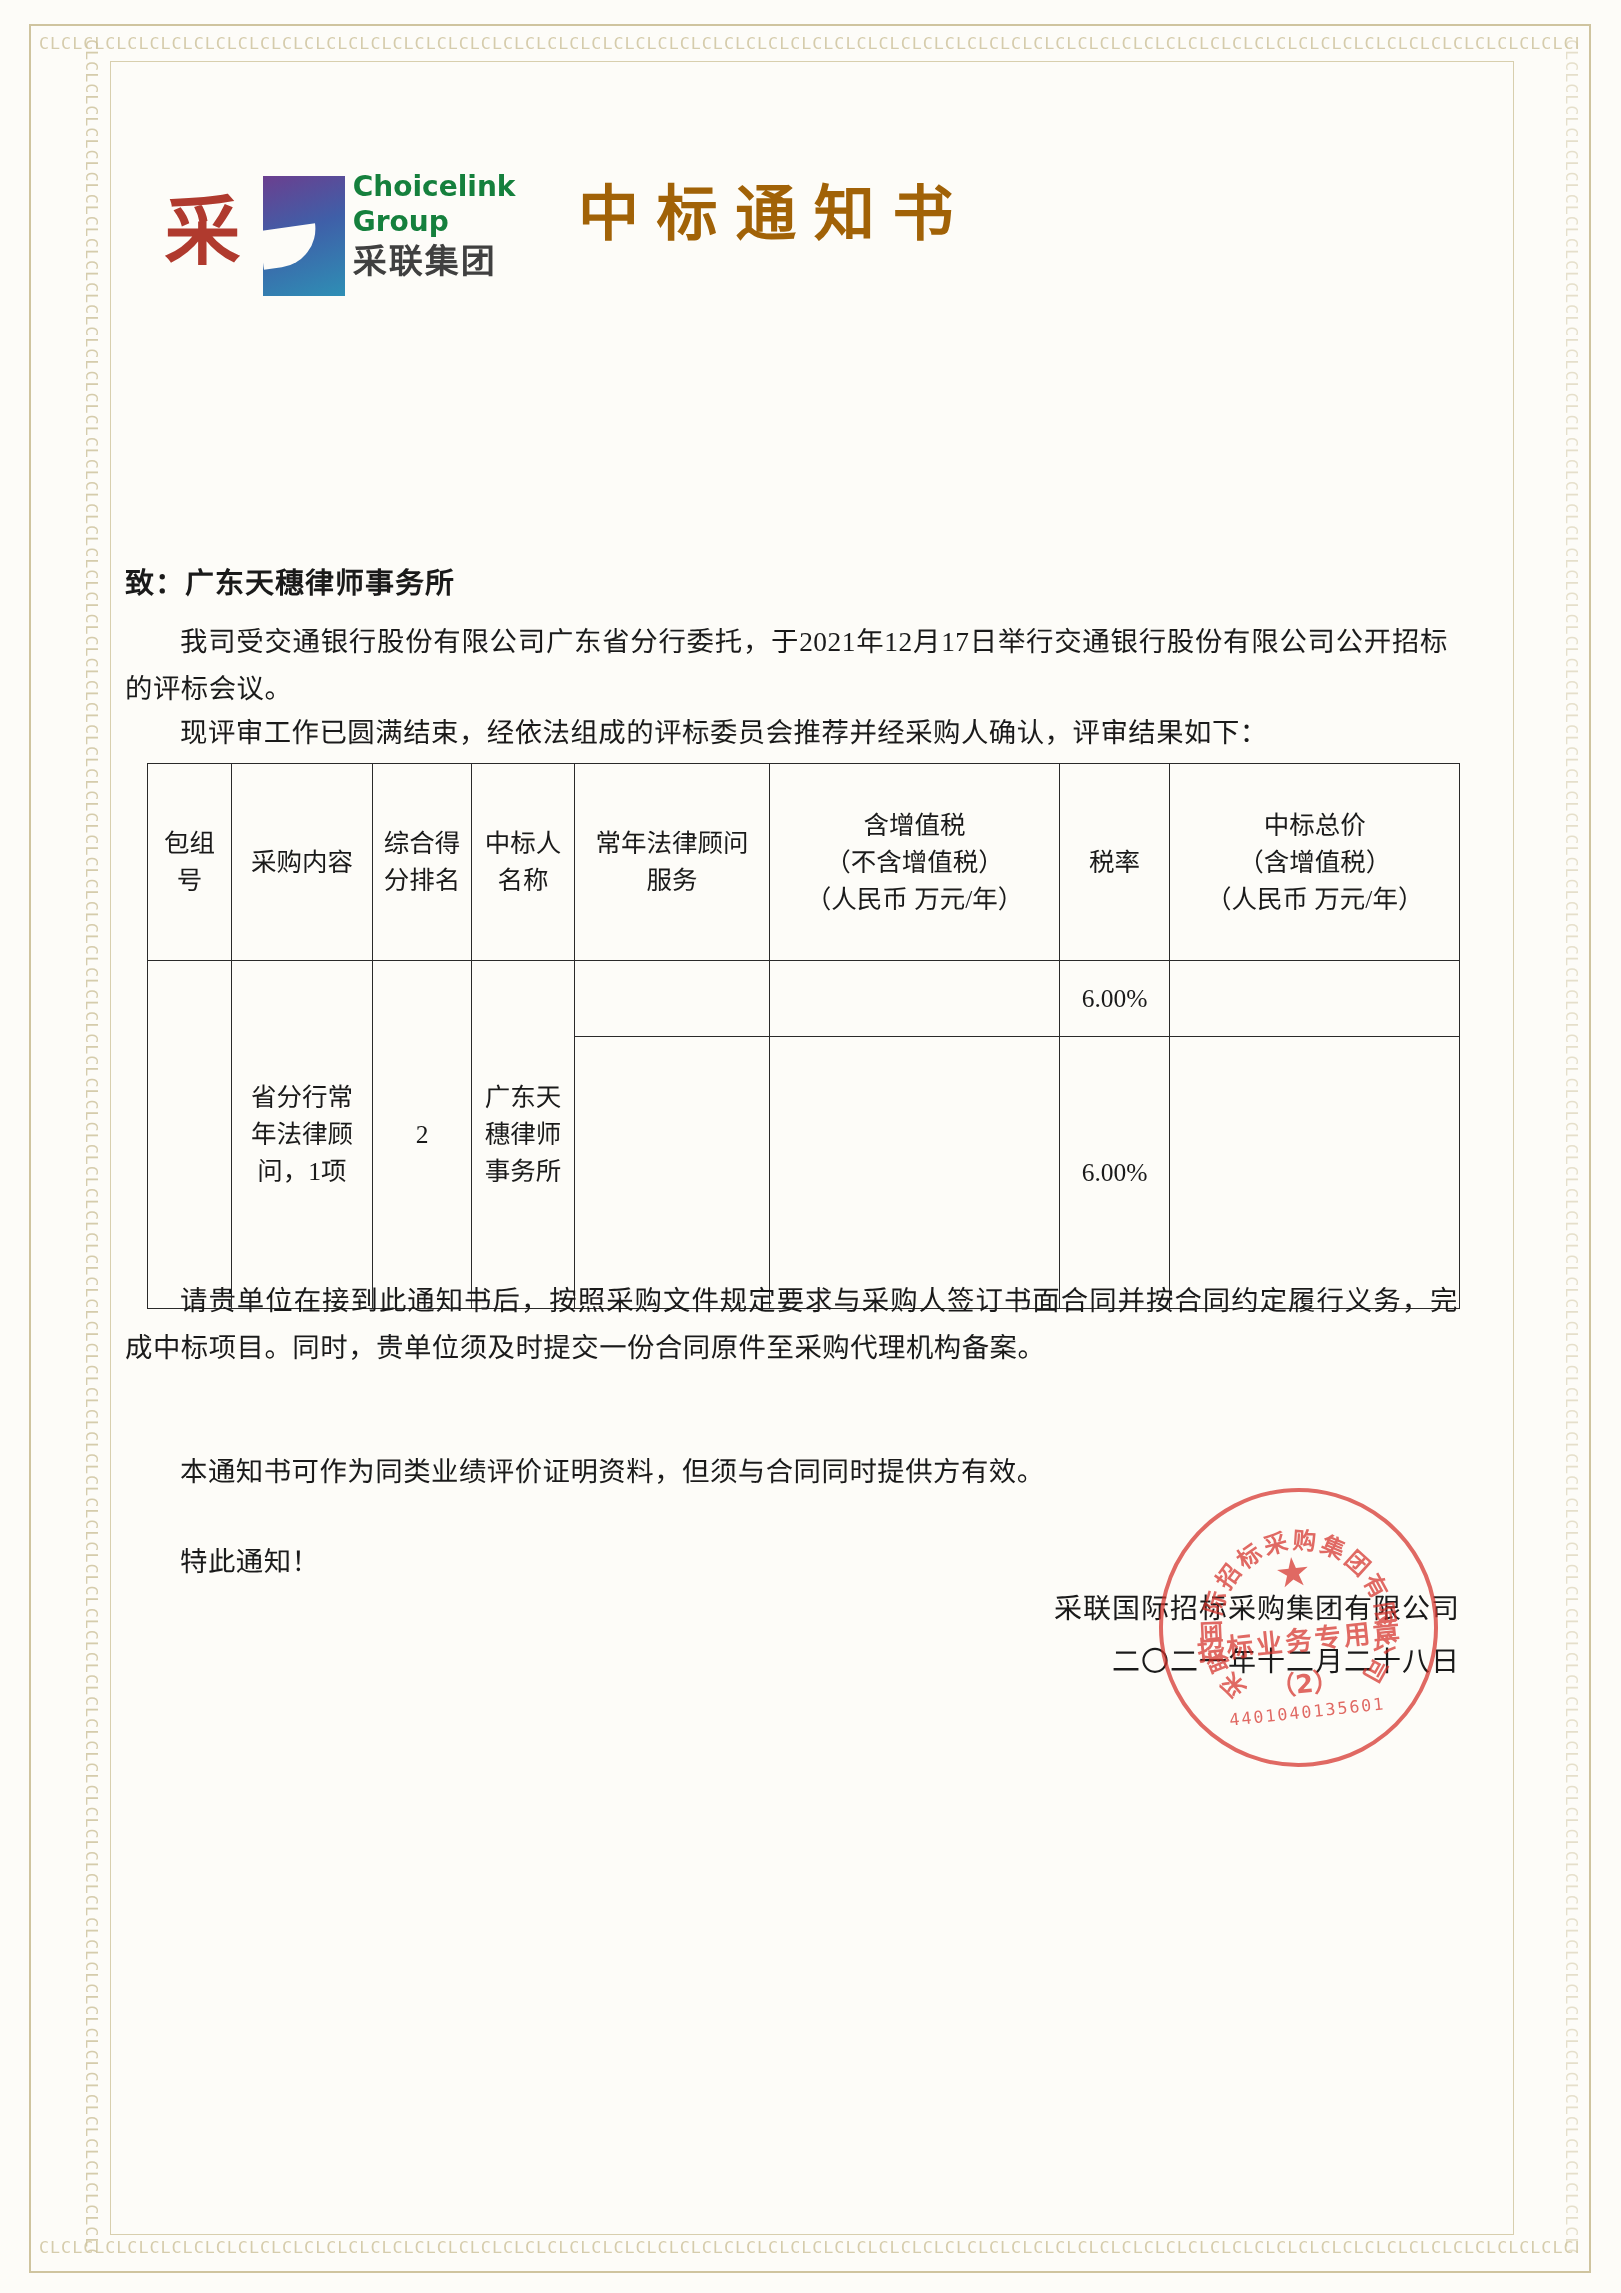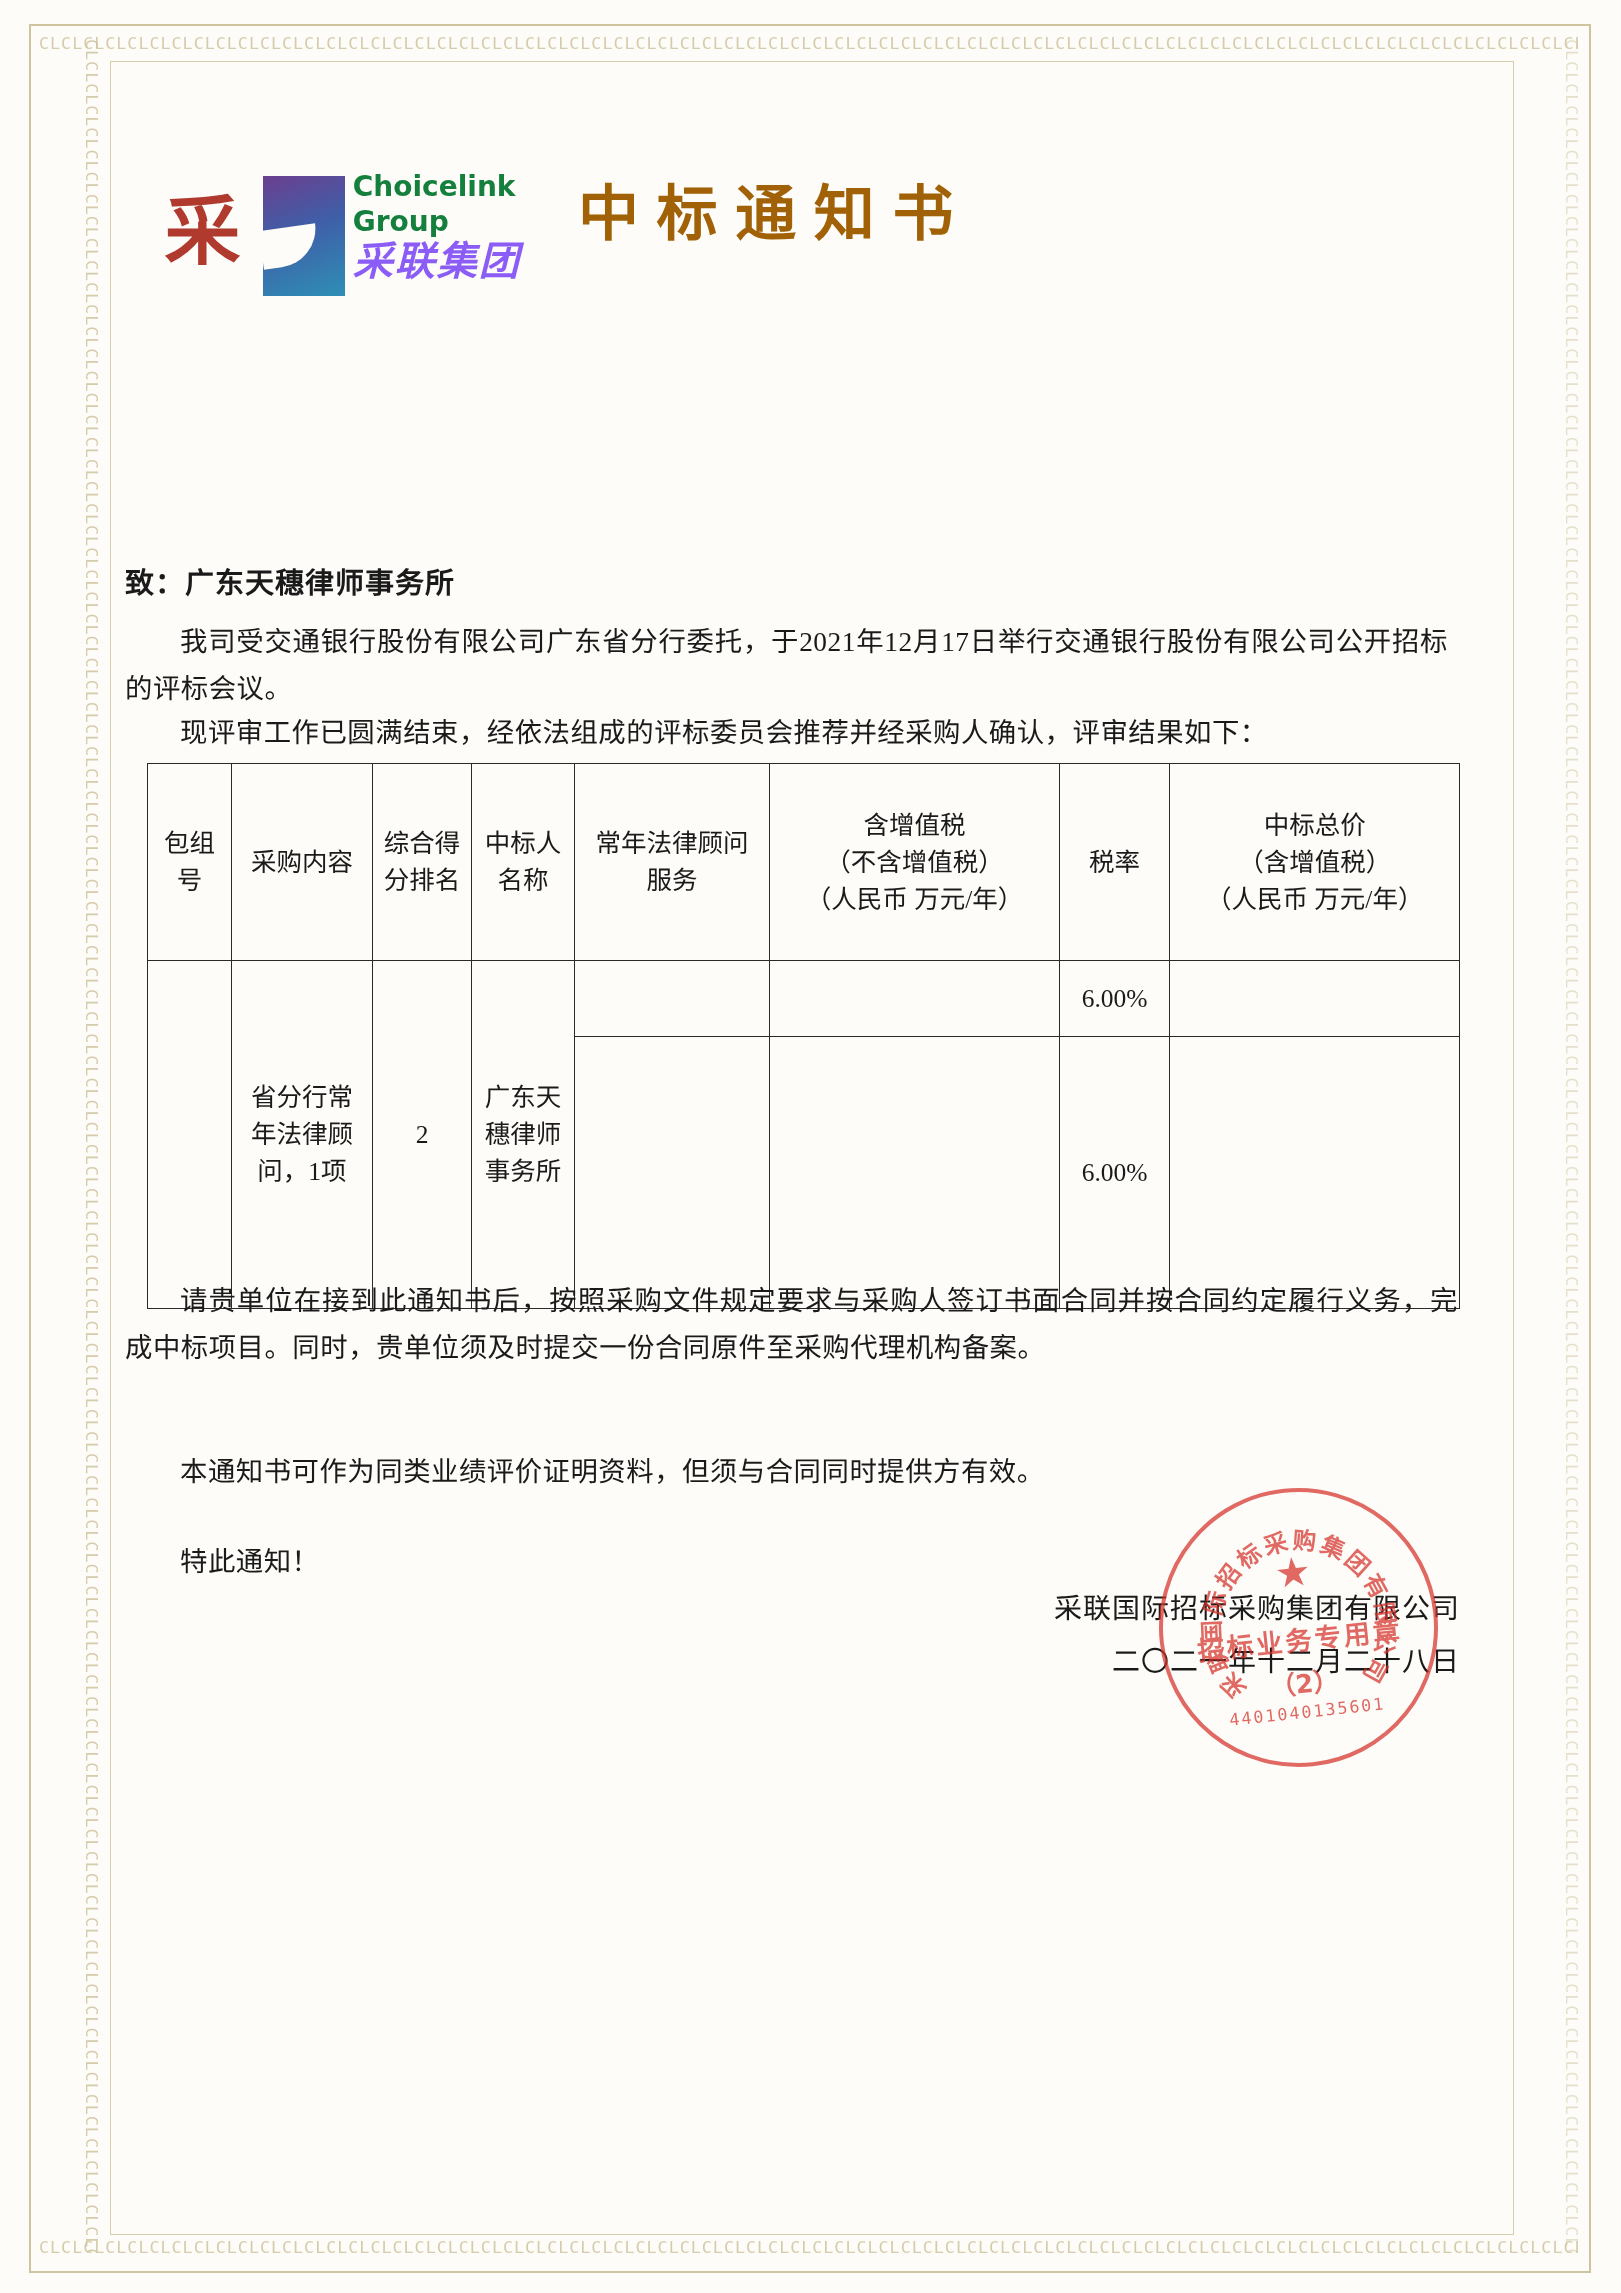--- a/index.html
+++ b/index.html
@@ -156,26 +156,25 @@
   }
   .logo-en1, .logo-en2 {
     font-family: "DejaVu Sans", sans-serif;
     font-size: 28px;
     font-weight: bold;
     color: #15803d;
     line-height: 35px;
   }
   .logo-cn {
     font-family: "DejaVu Sans", sans-serif;
-    font-size: 40px;
-    font-weight: bold;
-    color: #8b5cf6;
+    font-size: 34px;
+    font-weight: bold;
+    color: #404040;
     line-height: 45px;
     letter-spacing: 2px;
-    font-style: italic;
   }
   .doc-title {
     position: absolute;
     left: 431px;
     top: 17px;
     font-family: "DejaVu Serif", serif;
     font-size: 61px;
     font-weight: bold;
     letter-spacing: 17.6px;
     color: #a16207;

